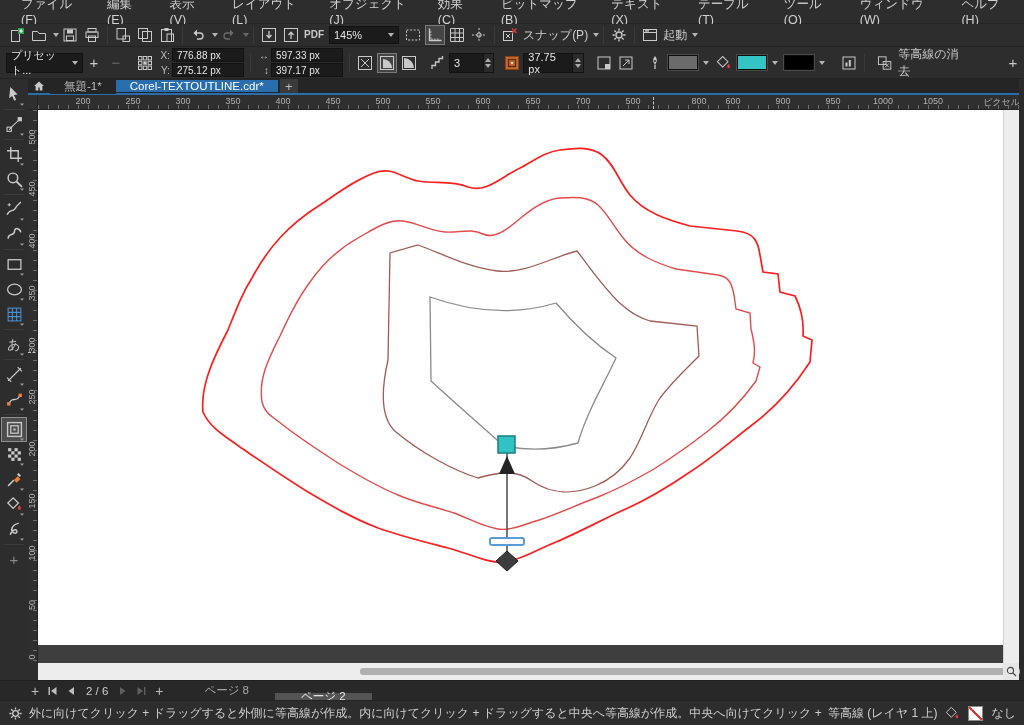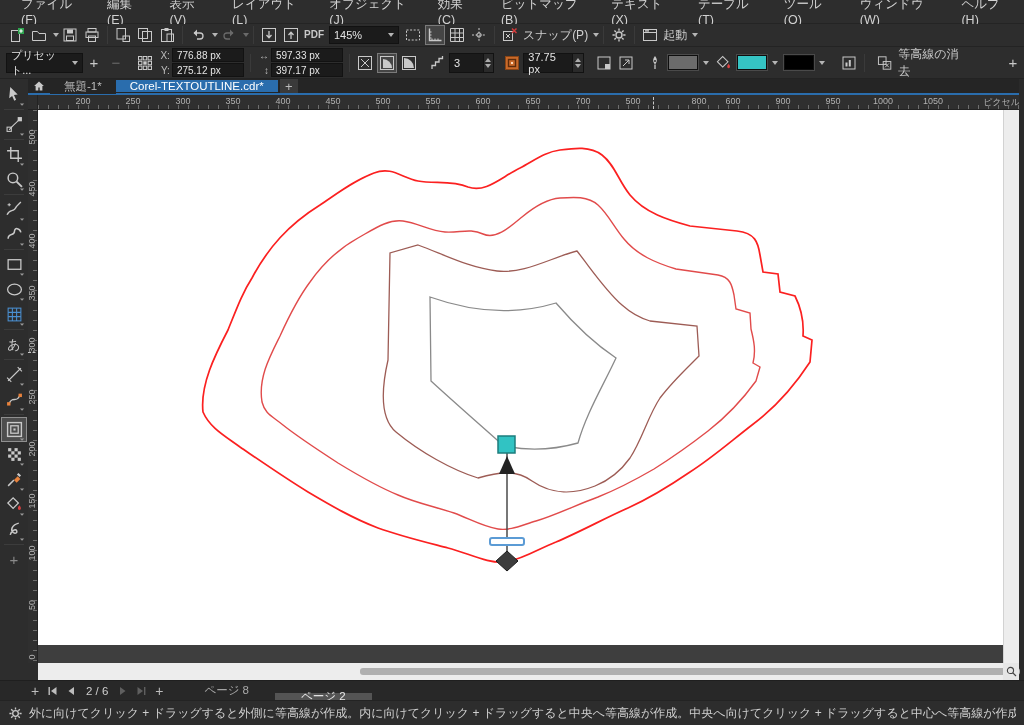--- a/index.html
+++ b/index.html
@@ -673,15 +673,26 @@
   </div>
 
   <div class="statusbar">
     <span class="gear">
         <svg viewBox="0 0 16 16">
           <circle cx="8" cy="8" r="3" fill="none" stroke="currentColor" stroke-width="1.4"></circle>
           <path d="M8 1.5v2.3M8 12.2v2.3M1.5 8h2.3M12.2 8h2.3M3.4 3.4l1.6 1.6M11 11l1.6 1.6M12.6 3.4 11 5M5 11l-1.6 1.6" stroke="currentColor" stroke-width="1.4"></path>
         </svg>
       </span>
     <span class="status-hint">外に向けてクリック + ドラッグすると外側に等高線が作成。内に向けてクリック + ドラッグすると中央へ等高線が作成。中央へ向けてクリック + ドラッグすると中心へ等高線が作成。</span>
+    <span class="status-right">
+      <span>等高線 (レイヤ 1  上)</span>
+      <span class="fillicon">
+          <svg viewBox="0 0 16 16">
+            <rect x="3" y="3" width="7.5" height="7.5" transform="rotate(45 6.7 6.7)" fill="none" stroke="#c9c9c9"></rect>
+            <path d="M13.6 10.2c.9 1.6.2 3-1 3s-1.9-1.4-1-3c.4-.7 1-1.4 1-1.4s.6.7 1 1.4z" fill="#d94040"></path>
+          </svg>
+        </span>
+      <span class="none-swatch"></span>
+      <span>なし</span>
+    </span>
   </div>
 
 </div>
 
 </body></html>

